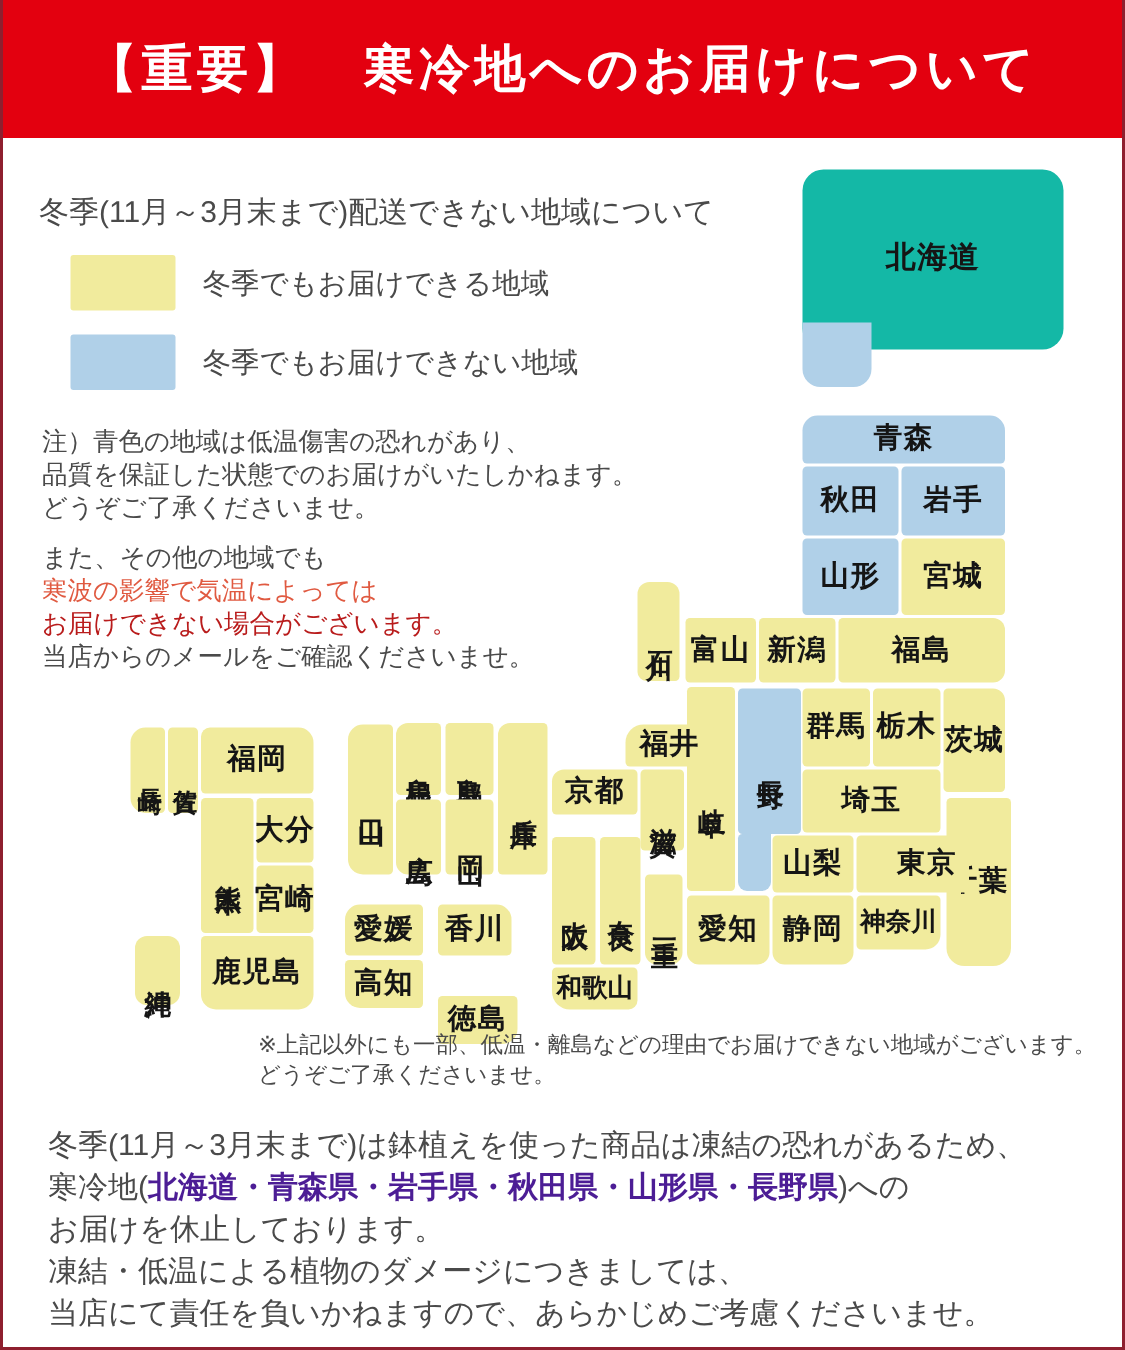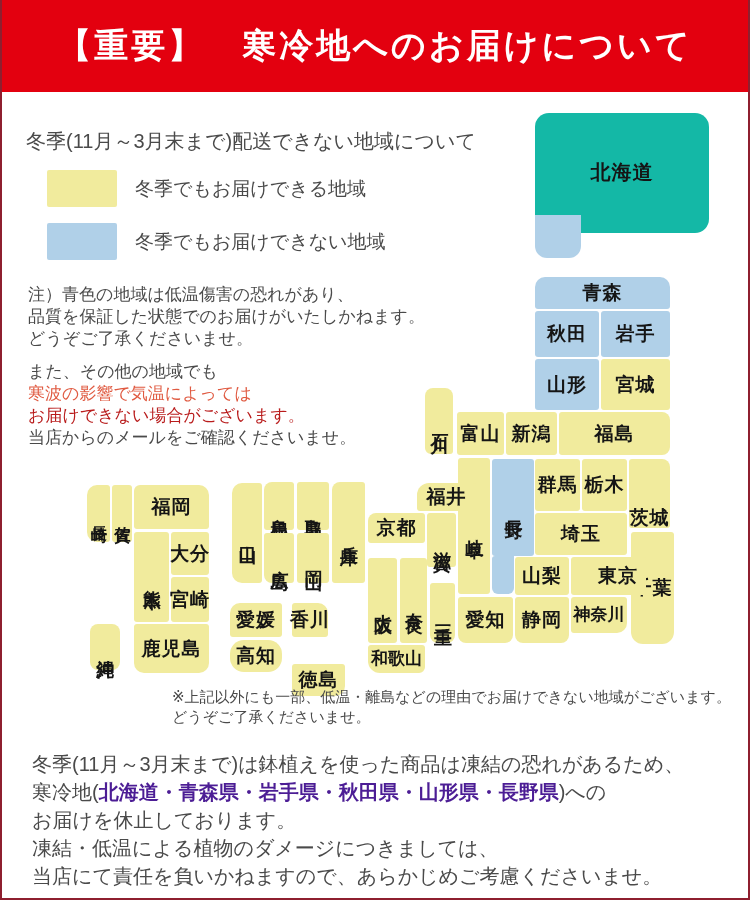--- a/index.html
+++ b/index.html
@@ -125,21 +125,21 @@
       </div>
       <div class="pref" data-name="pref-fukushima" style="left: 557px; top: 412px; width: 111px; height: 43px; background: rgb(241, 235, 157);">
         <span class="plabel" data-name="pref-label-fukushima">福島</span>
       </div>
       <div class="pref" data-name="pref-gunma" style="left: 533px; top: 459px; width: 45px; height: 52px; background: rgb(241, 235, 157);">
         <span class="plabel" data-name="pref-label-gunma">群馬</span>
       </div>
       <div class="pref" data-name="pref-tochigi" style="left: 580px; top: 459px; width: 45px; height: 52px; background: rgb(241, 235, 157);">
         <span class="plabel" data-name="pref-label-tochigi">栃木</span>
       </div>
-      <div class="pref" data-name="pref-ibaraki" style="left: 627px; top: 459px; width: 41px; height: 69px; background: rgb(241, 235, 157); align-items: flex-end;">
+      <div class="pref" data-name="pref-ibaraki" style="left: 627px; top: 459px; width: 41px; height: 69px; background: rgb(241, 235, 157);">
         <span class="plabel" data-name="pref-label-ibaraki">茨城</span>
       </div>
       <div class="pref" data-name="pref-saitama" style="left: 533px; top: 513px; width: 92px; height: 42px; background: rgb(241, 235, 157);">
         <span class="plabel" data-name="pref-label-saitama">埼玉</span>
       </div>
       <div class="pref" data-name="pref-chiba" style="left: 629px; top: 532px; width: 43px; height: 112px; background: rgb(241, 235, 157);">
         <span class="plabel" data-name="pref-label-chiba">千葉</span>
       </div>
       <div class="pref" data-name="pref-yamanashi" style="left: 513px; top: 557px; width: 54px; height: 38px; background: rgb(241, 235, 157);">
         <span class="plabel" data-name="pref-label-yamanashi">山梨</span>
@@ -198,24 +198,24 @@
       </div>
       <div class="pref" data-name="pref-aichi" style="left: 456px; top: 597px; width: 55px; height: 46px; background: rgb(241, 235, 157);">
         <span class="plabel" data-name="pref-label-aichi">愛知</span>
       </div>
       <div class="pref" data-name="pref-shizuoka" style="left: 513px; top: 597px; width: 54px; height: 46px; background: rgb(241, 235, 157);">
         <span class="plabel" data-name="pref-label-shizuoka">静岡</span>
       </div>
       <div class="pref" data-name="pref-ehime" style="left: 228px; top: 603px; width: 52px; height: 34px; background: rgb(241, 235, 157);">
         <span class="plabel" data-name="pref-label-ehime">愛媛</span>
       </div>
-      <div class="pref" data-name="pref-kagawa" style="left: 290px; top: 603px; width: 36px; height: 34px; background: rgb(241, 235, 157);">
+      <div class="pref" data-name="pref-kagawa" style="left: 290px; top: 603px; width: 49px; height: 34px; background: rgb(241, 235, 157);">
         <span class="plabel" data-name="pref-label-kagawa">香川</span>
       </div>
-      <div class="pref" data-name="pref-kochi" style="left: 228px; top: 640px; width: 52px; height: 32px; background: rgb(241, 235, 157); border-radius: 14px;">
+      <div class="pref" data-name="pref-kochi" style="left: 228px; top: 640px; width: 52px; height: 32px; background: rgb(241, 235, 157);">
         <span class="plabel" data-name="pref-label-kochi">高知</span>
       </div>
       <div class="pref" data-name="pref-tokushima" style="left: 290px; top: 640px; width: 53px; height: 32px; background: rgb(241, 235, 157);">
         <span class="plabel" data-name="pref-label-tokushima">徳島</span>
       </div>
       <div class="pref" data-name="pref-fukuoka" style="left: 132px; top: 485px; width: 75px; height: 44px; background: rgb(241, 235, 157);">
         <span class="plabel" data-name="pref-label-fukuoka">福岡</span>
       </div>
       <div class="pref" data-name="pref-saga" style="left: 110px; top: 485px; width: 20px; height: 57px; background: rgb(241, 235, 157);">
         <span class="plabel v" data-name="pref-label-saga">佐賀</span>

